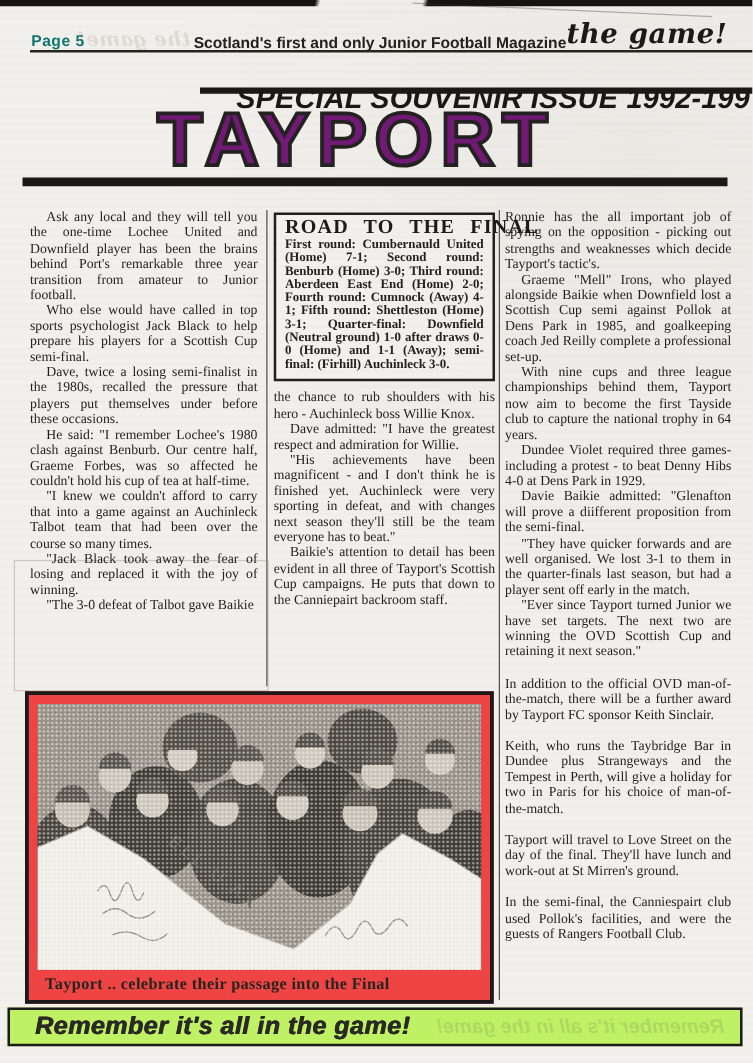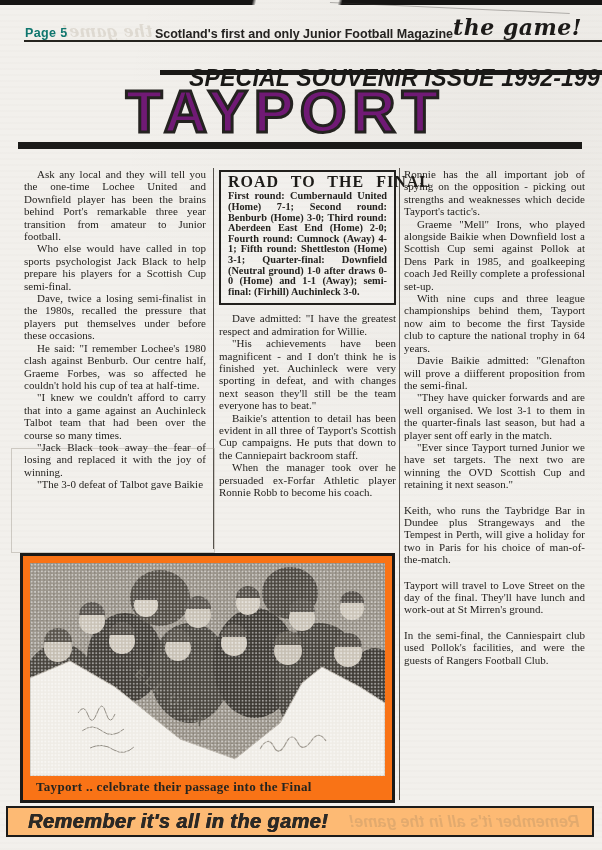--- a/index.html
+++ b/index.html
@@ -63,28 +63,28 @@
   
   .road-box{border:2px solid #22201d;padding:4px 7px 6px 7px;margin:2px 0 7px 0;
     background:rgba(255,255,255,.18);}
   .road-head{font-weight:bold;font-size:16px;letter-spacing:1px;word-spacing:7px;
     margin:0 0 3px 0;white-space:nowrap;color:#1d1b18;}
   .road-body{font-weight:bold;font-size:10.3px;line-height:10.6px;text-align:justify;
     margin:0;color:#24221f;}
 
   
   .photo-box{left:20px;top:553px;width:375px;height:250px;box-sizing:border-box;
-    border:3px solid #1b1a18;background:#f97316;padding:7px 7px 3px 7px;}
+    border:3px solid #1b1a18;background:#ef4444;padding:7px 7px 3px 7px;}
   .photo-frame{width:355px;height:213px;display:block;}
   .photo-caption{font-weight:bold;font-size:13px;letter-spacing:.3px;color:#26241f;
     margin-top:3px;padding-left:6px;}
 
   
   .footer-box{left:6px;top:806px;width:588px;height:31px;box-sizing:border-box;
-    border:2px solid #1c1b19;background:#fdba74;}
+    border:2px solid #1c1b19;background:#bef264;}
   .footer-text{position:absolute;left:20px;top:2px;font-family:"Liberation Sans",sans-serif;
     font-weight:bold;font-style:italic;font-size:20px;letter-spacing:.4px;color:#2b2926;
     text-shadow:.6px 0 0 #2b2926, 0 .4px 0 #2b2926;}
   .footer-ghost{position:absolute;right:12px;top:5px;font-family:"Liberation Sans",sans-serif;
     font-weight:bold;font-style:italic;font-size:16px;color:rgba(120,108,92,.20);
     transform:scaleX(-1);filter:blur(.4px);white-space:nowrap;}
 </style>
 </head>
 <body>
 
@@ -116,34 +116,36 @@
     <p class="para">"Jack Black took away the fear of losing and replaced it with the joy of winning.</p>
     <p class="para">"The 3-0 defeat of Talbot gave Baikie</p>
   </div>
 
 <div class="col col2">
   <div class="road-box">
     <p class="road-head">ROAD TO THE FINAL</p>
     <p class="road-body">First round: Cumbernauld United (Home) 7-1; Second round: Benburb (Home) 3-0; Third round: Aberdeen East End (Home) 2-0; Fourth round: Cumnock (Away) 4-1; Fifth round: Shettleston (Home) 3-1; Quarter-final: Downfield (Neutral ground) 1-0 after draws 0-0 (Home) and 1-1 (Away); semi-final: (Firhill) Auchinleck 3-0.</p>
   </div>
   <div>
+      <p class="para noindent">the chance to rub shoulders with his hero - Auchinleck boss Willie Knox.</p>
       <p class="para">Dave admitted: "I have the greatest respect and admiration for Willie.</p>
       <p class="para">"His achievements have been magnificent - and I don't think he is finished yet. Auchinleck were very sporting in defeat, and with changes next season they'll still be the team everyone has to beat."</p>
       <p class="para">Baikie's attention to detail has been evident in all three of Tayport's Scottish Cup campaigns. He puts that down to the Canniepairt backroom staff.</p>
-      <p class="para">When the manager took over he persuaded ex-Forfar Athletic player Ronnie Robb to become his coach.</p>
     </div>
 </div>
 
 <div class="col col3">
     <p class="para noindent">Ronnie has the all important job of spying on the opposition - picking out strengths and weaknesses which decide Tayport's tactic's.</p>
     <p class="para">Graeme "Mell" Irons, who played alongside Baikie when Downfield lost a Scottish Cup semi against Pollok at Dens Park in 1985, and goalkeeping coach Jed Reilly complete a professional set-up.</p>
     <p class="para">With nine cups and three league championships behind them, Tayport now aim to become the first Tayside club to capture the national trophy in 64 years.</p>
+    <p class="para">Dundee Violet required three games- including a protest - to beat Denny Hibs 4-0 at Dens Park in 1929.</p>
     <p class="para">Davie Baikie admitted: "Glenafton will prove a diifferent proposition from the semi-final.</p>
     <p class="para">"They have quicker forwards and are well organised. We lost 3-1 to them in the quarter-finals last season, but had a player sent off early in the match.</p>
     <p class="para">"Ever since Tayport turned Junior we have set targets. The next two are winning the OVD Scottish Cup and retaining it next season."</p>
+    <p class="para noindent gap">In addition to the official OVD man-of-the-match, there will be a further award by Tayport FC sponsor Keith Sinclair.</p>
     <p class="para noindent gap">Keith, who runs the Taybridge Bar in Dundee plus Strangeways and the Tempest in Perth, will give a holiday for two in Paris for his choice of man-of-the-match.</p>
     <p class="para noindent gap">Tayport will travel to Love Street on the day of the final. They'll have lunch and work-out at St Mirren's ground.</p>
     <p class="para noindent gap">In the semi-final, the Canniespairt club used Pollok's facilities, and were the guests of Rangers Football Club.</p>
   </div>
 
 <div class="abs photo-box">
   <svg class="photo-frame" viewBox="0 0 355 213" xmlns="http://www.w3.org/2000/svg">
     <defs>
       <pattern id="halftone" width="3.4" height="3.4" patternUnits="userSpaceOnUse">
         <rect width="3.4" height="3.4" fill="none"></rect>

